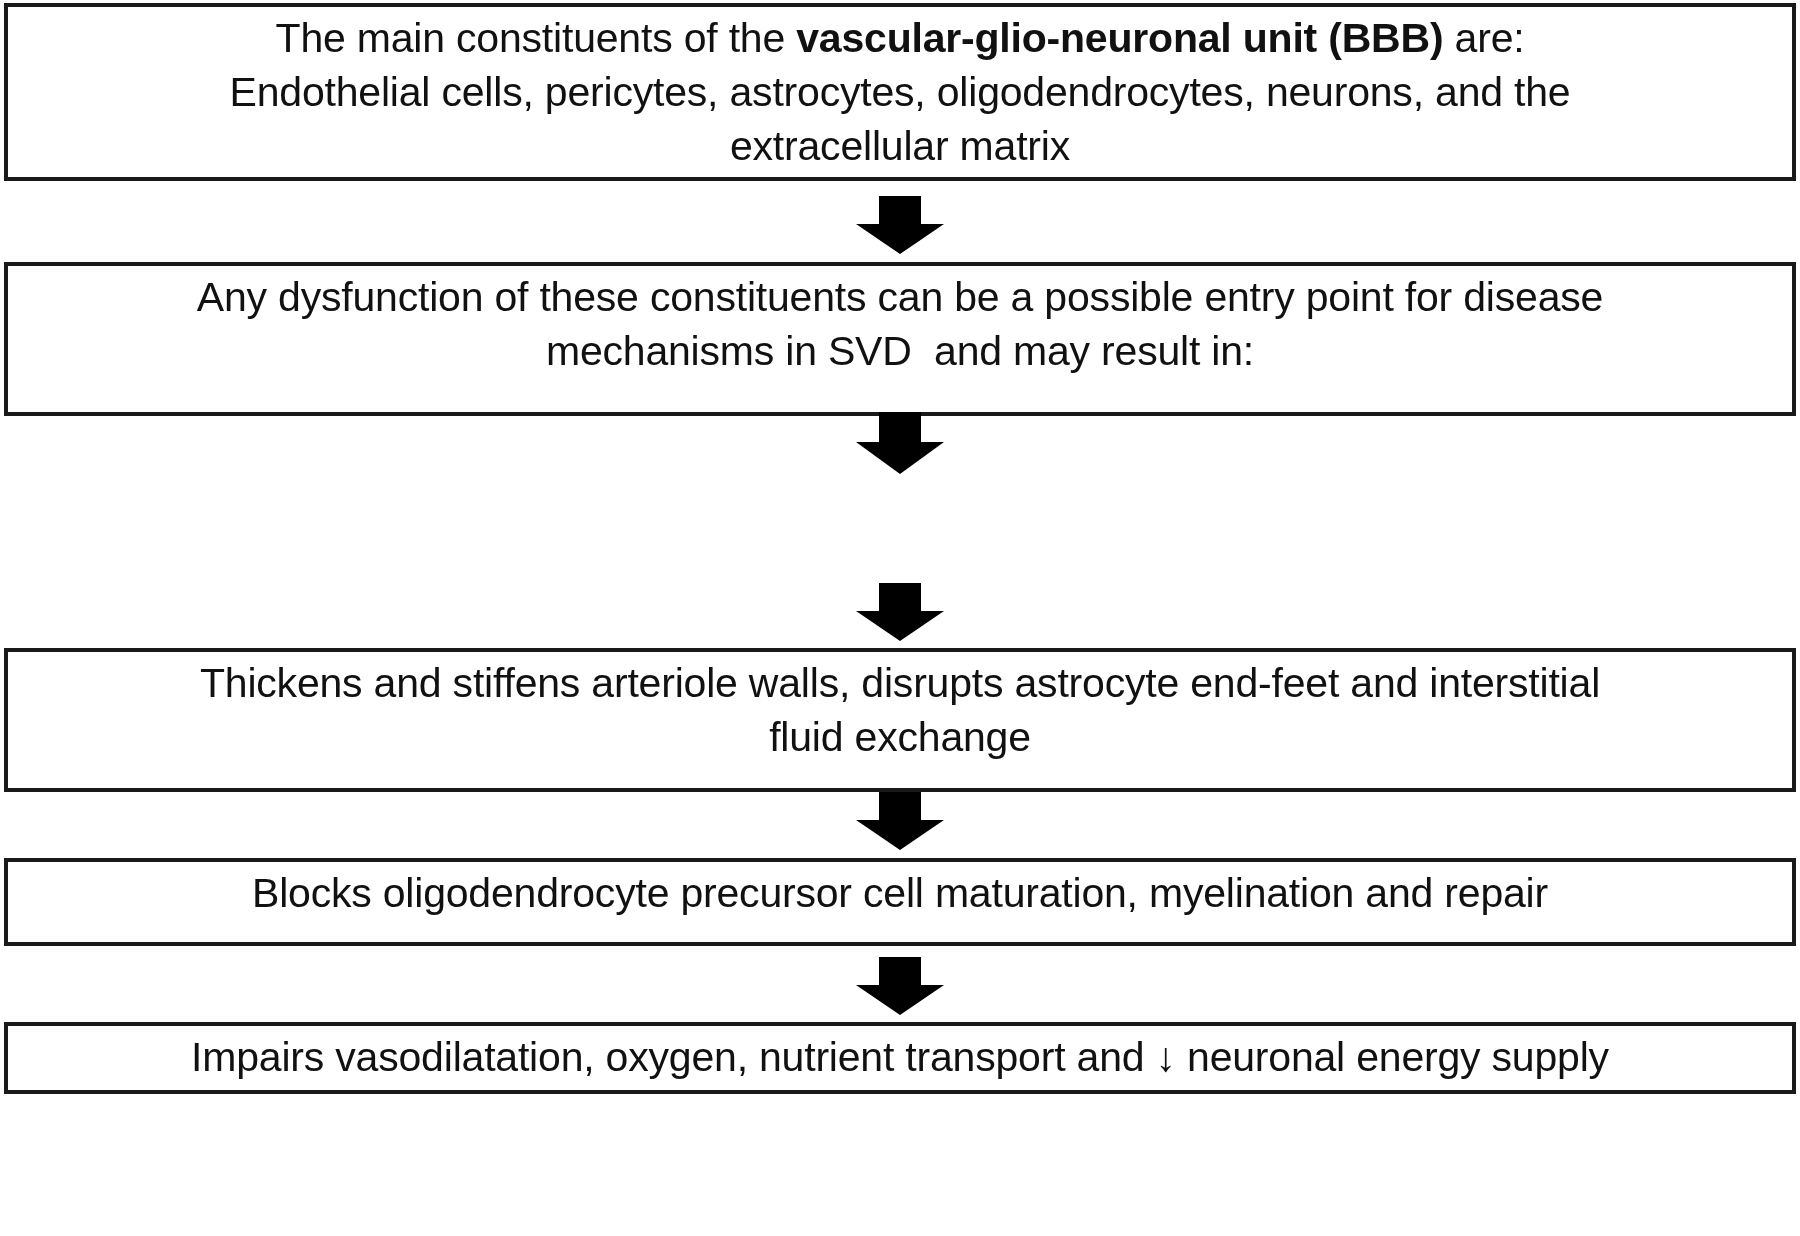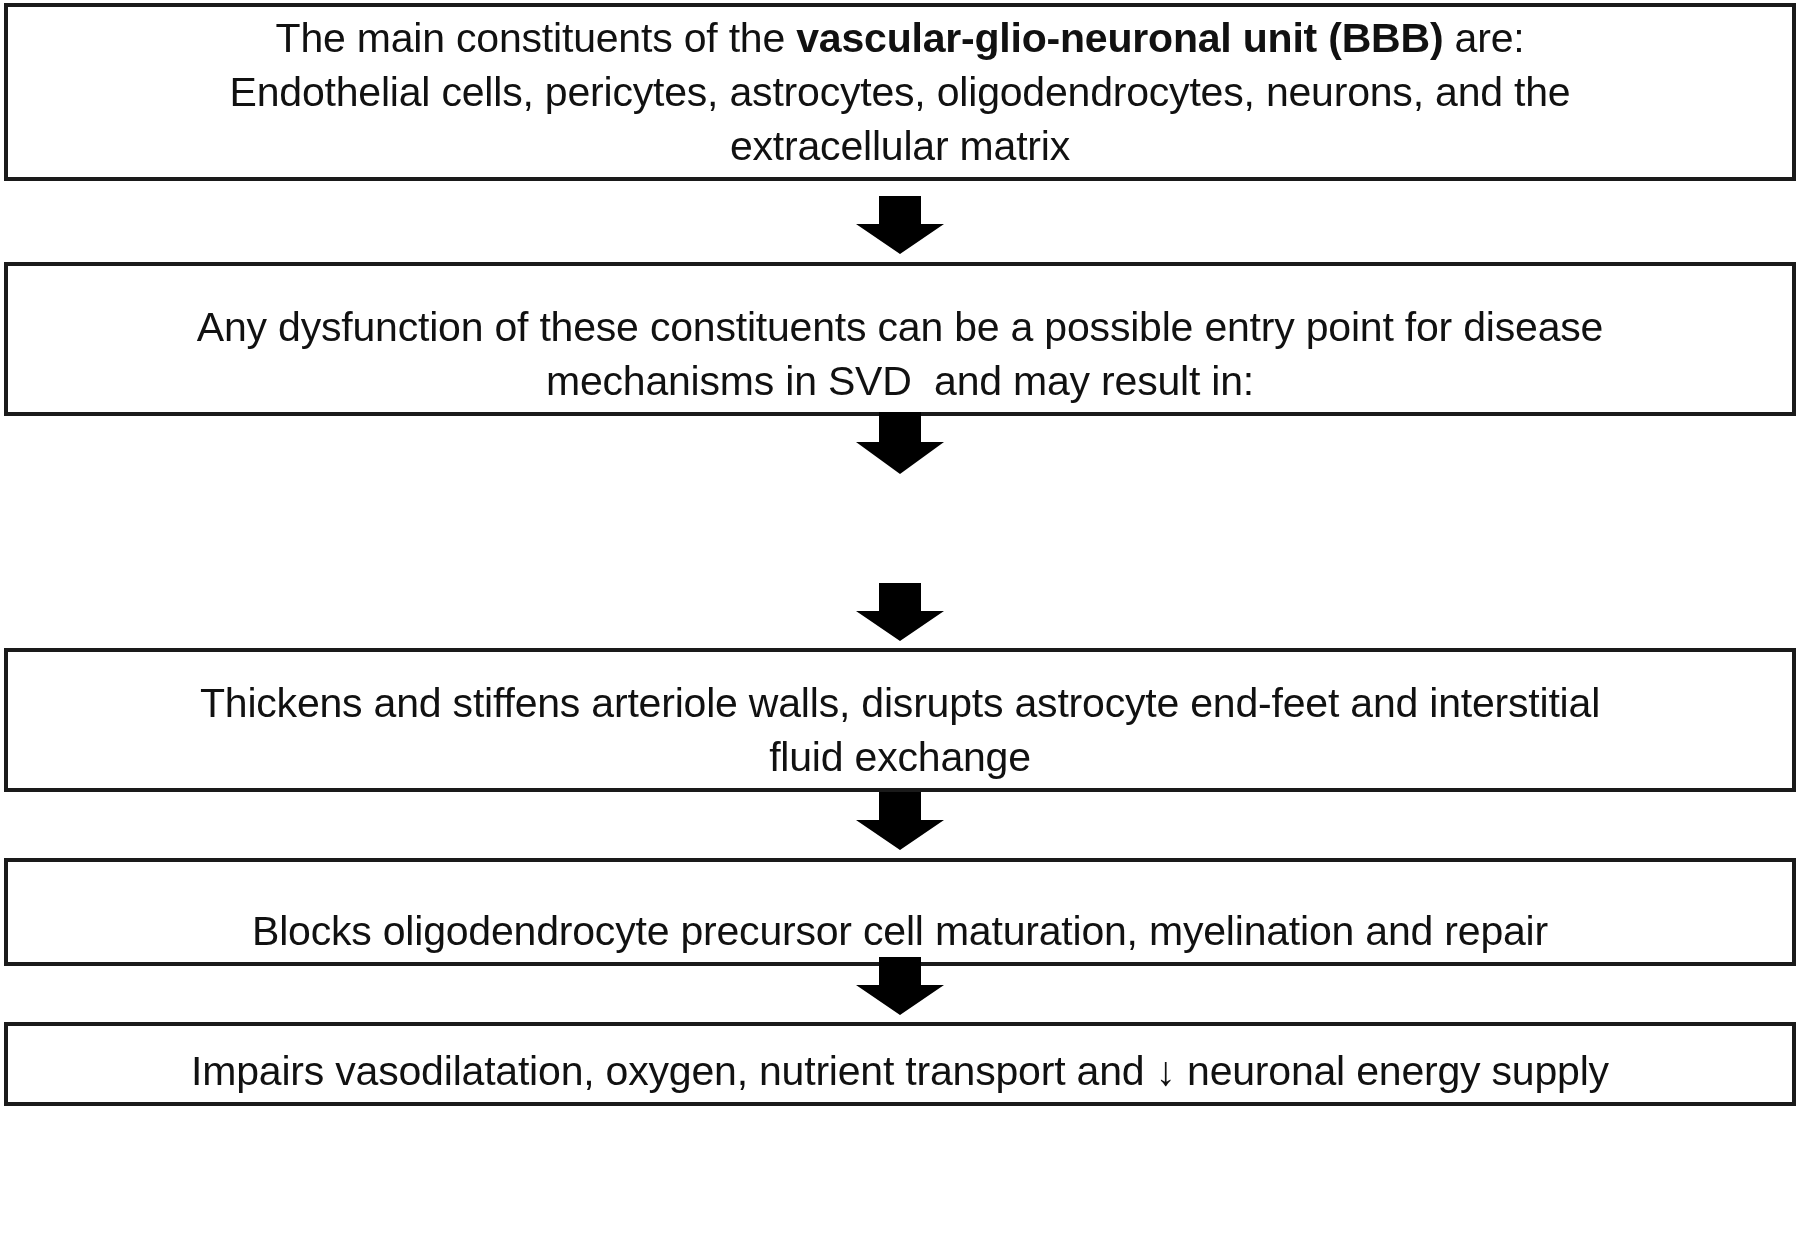--- a/index.html
+++ b/index.html
@@ -18,21 +18,21 @@
     height: 1236px;
     background: #ffffff;
     overflow: hidden;
   }
   .flow-box {
     position: absolute;
     box-sizing: border-box;
     border: 4px solid #1a1a1a;
     background: #ffffff;
     display: flex;
-    align-items: flex-end;
+    align-items: flex-start;
     justify-content: center;
     text-align: center;
     padding: 4px 14px;
   }
   .flow-box-text {
     font-size: 41px;
     line-height: 1.32;
     letter-spacing: -0.2px;
     font-weight: 400;
     color: #111111;
@@ -88,27 +88,27 @@
     <div class="flow-box-text">Thickens and stiffens arteriole walls, disrupts astrocyte end-feet and interstitial
 fluid exchange</div>
   </div>
 
   <span class="arrow-connector" style="left:850px; top:792px;">
     <svg width="100" height="58" viewBox="0 0 100 58" aria-hidden="true">
       <polygon points="29,0 71,0 71,28 94,28 50,58 6,28 29,28" fill="#000000"></polygon>
     </svg>
   </span>
 
-  <div class="flow-box" style="left:4px; top:858px; width:1792px; height:108px;">
+  <div class="flow-box" style="left:4px; top:858px; width:1792px; height:88px;">
     <div class="flow-box-text">Blocks oligodendrocyte precursor cell maturation, myelination and repair</div>
   </div>
 
   <span class="arrow-connector" style="left:850px; top:957px;">
     <svg width="100" height="58" viewBox="0 0 100 58" aria-hidden="true">
       <polygon points="29,0 71,0 71,28 94,28 50,58 6,28 29,28" fill="#000000"></polygon>
     </svg>
   </span>
 
-  <div class="flow-box" style="left:4px; top:1022px; width:1792px; height:84px;">
+  <div class="flow-box" style="left:4px; top:1022px; width:1792px; height:72px;">
     <div class="flow-box-text">Impairs vasodilatation, oxygen, nutrient transport and ↓ neuronal energy supply</div>
   </div>
 
 </div>
 
 </body></html>

